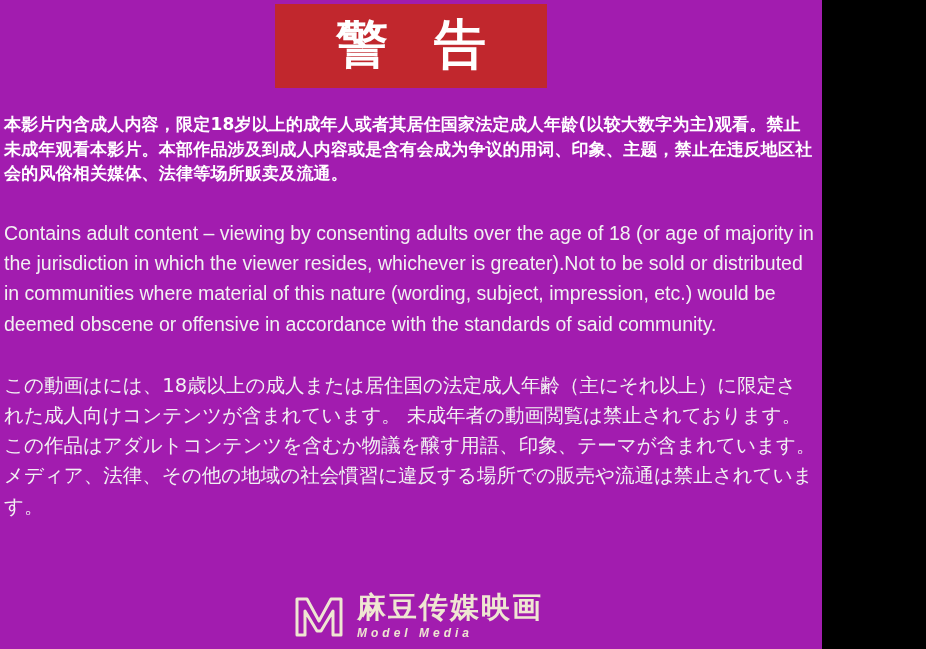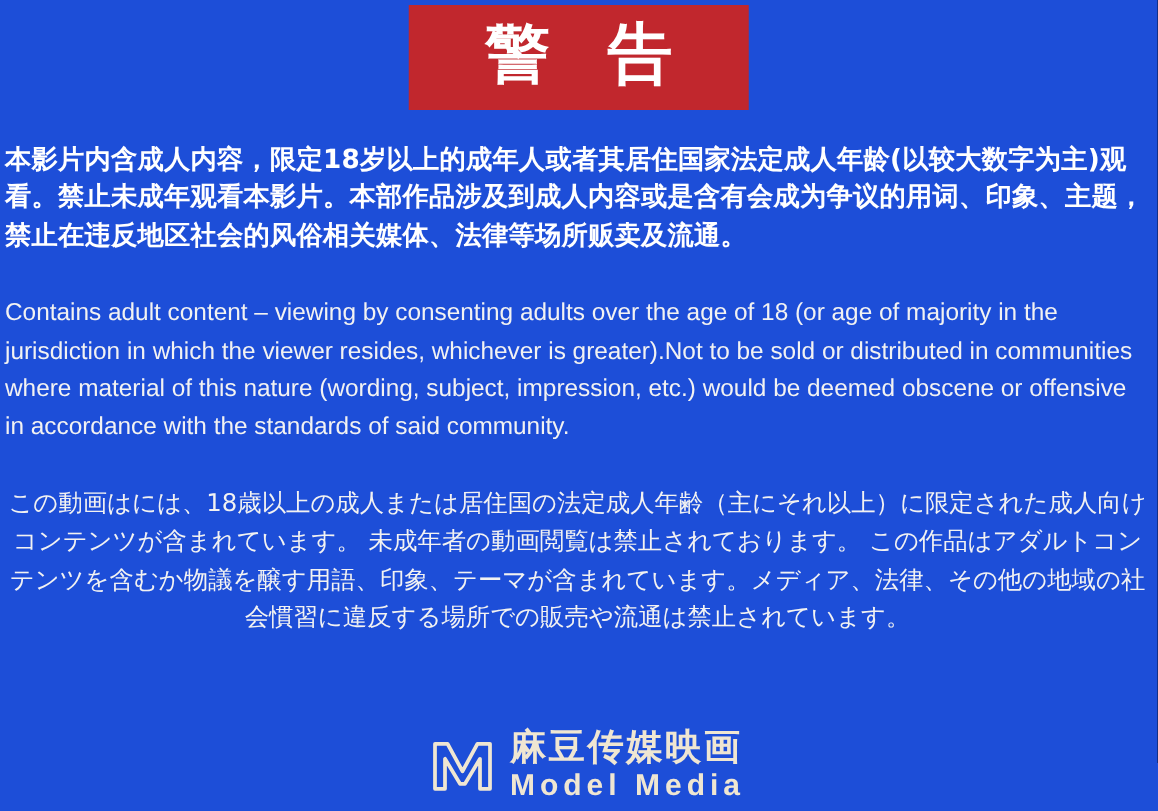--- a/index.html
+++ b/index.html
@@ -9,23 +9,23 @@
   }
   body {
     width: 926px;
     height: 649px;
     overflow: hidden;
     font-family: "Liberation Sans", "DejaVu Sans", sans-serif;
     color: #ffffff;
   }
   .page {
     position: relative;
-    width: 926px;
+    width: 822px;
     height: 649px;
-    background: #1d4ed8;
+    background: #a21caf;
     box-sizing: border-box;
   }
 
   
   .banner-wrap {
     width: 100%;
     display: flex;
     justify-content: center;
     padding-top: 4px;
   }
@@ -48,41 +48,40 @@
     padding: 0 6px 0 4px;
     box-sizing: border-box;
   }
   .para {
     margin: 0;
     color: #ffffff;
   }
   .para-cn {
     font-family: "DejaVu Sans", "Liberation Sans", sans-serif;
     font-weight: bold;
-    font-size: 21px;
+    font-size: 17px;
     line-height: 1.45;
     letter-spacing: 0.2px;
     margin-top: 24px;
   }
   .para-en {
     font-family: "Liberation Sans", "DejaVu Sans", sans-serif;
     font-weight: normal;
     font-size: 19.5px;
     line-height: 1.55;
     margin-top: 32px;
     color: #f2f2f2;
   }
   .para-jp {
     font-family: "DejaVu Sans", "Liberation Sans", sans-serif;
     font-weight: normal;
     font-size: 19.5px;
     line-height: 1.55;
     margin-top: 32px;
     color: #f2f2f2;
-    text-align: center;
   }
 
   
   .logo-wrap {
     position: absolute;
     left: 12px;
     right: 0;
     bottom: 8px;
     display: flex;
     align-items: center;
@@ -105,24 +104,25 @@
   .logo-cn {
     font-family: "DejaVu Sans", "Liberation Sans", sans-serif;
     font-weight: bold;
     font-size: 29px;
     letter-spacing: 2px;
     color: #efe6d2;
   }
   .logo-en {
     font-family: "Liberation Sans", "DejaVu Sans", sans-serif;
     font-weight: bold;
-    font-size: 24px;
+    font-size: 12px;
     letter-spacing: 4px;
     color: #efe6d2;
     margin-top: 5px;
+    font-style: italic;
   }
 </style>
 </head>
 <body>
 
 <div class="page">
 
   <div class="banner-wrap">
     <div class="banner">警 告</div>
   </div>

